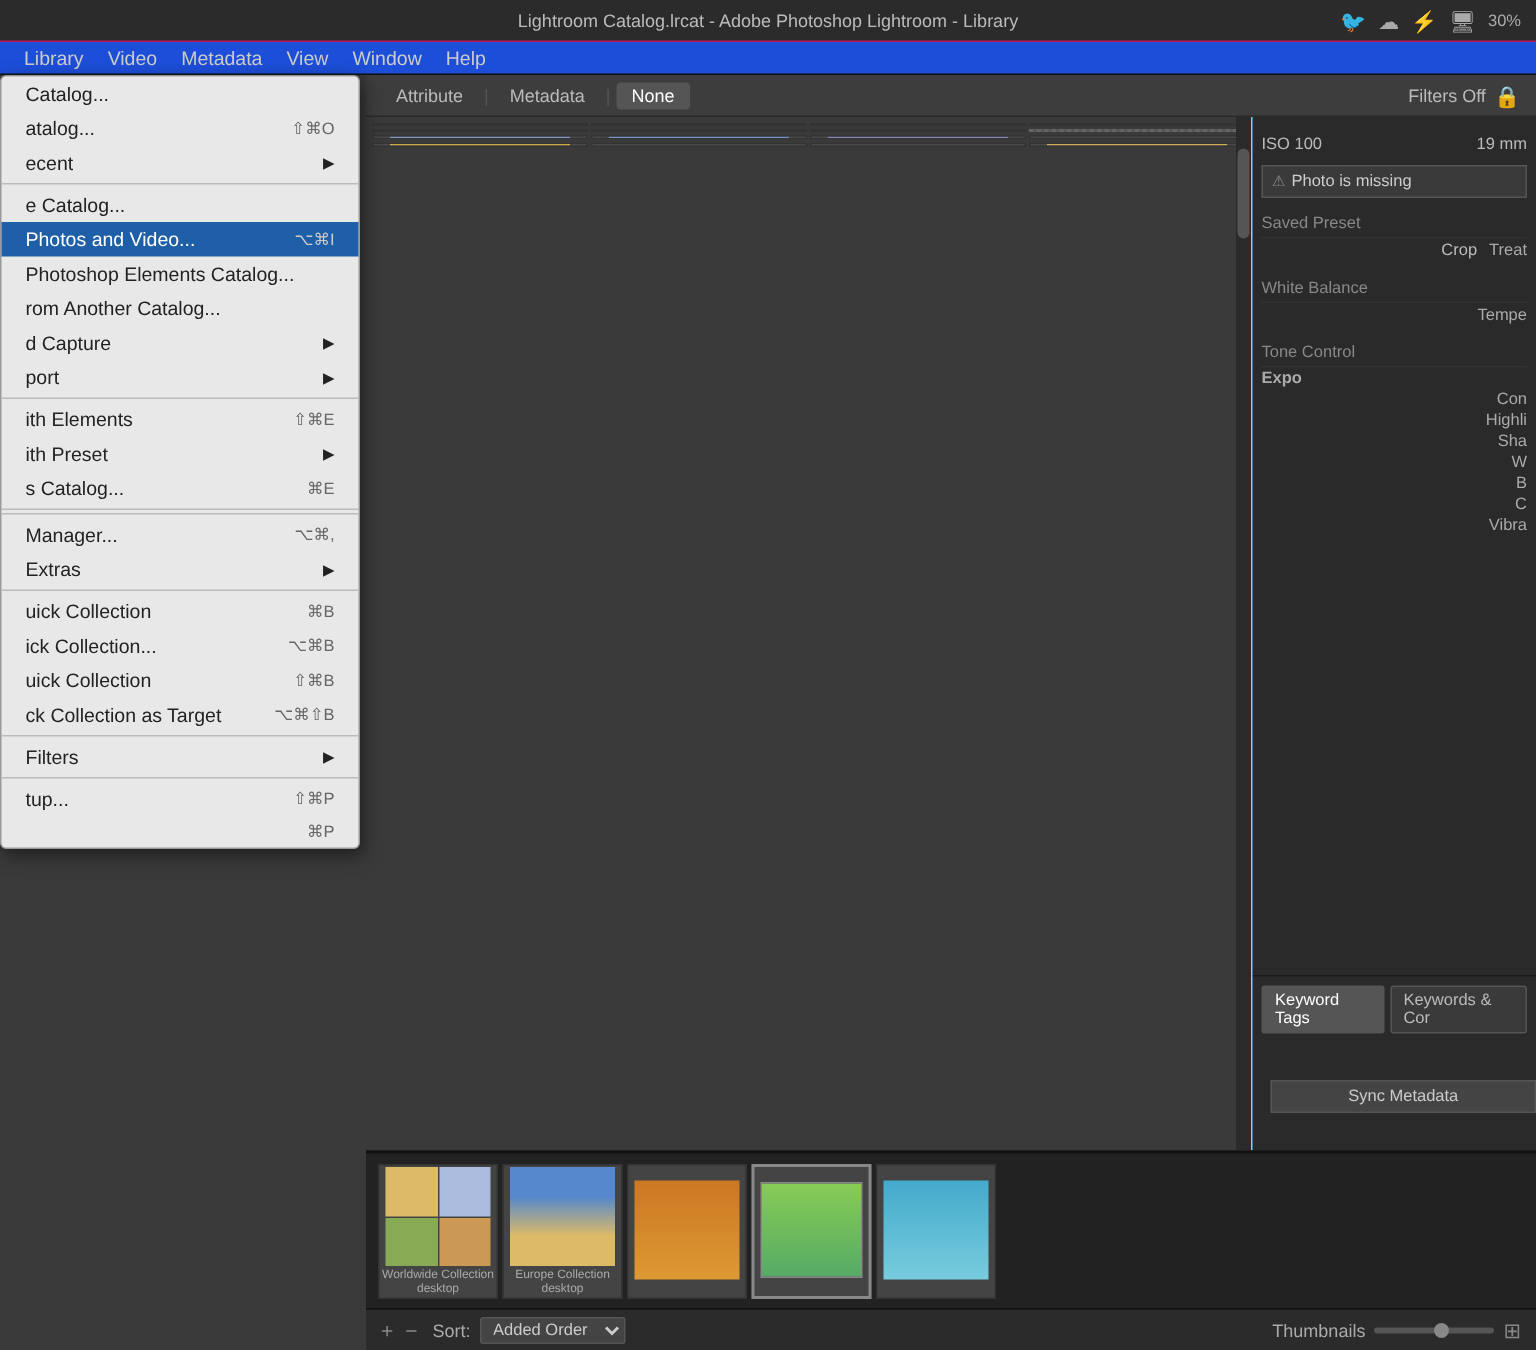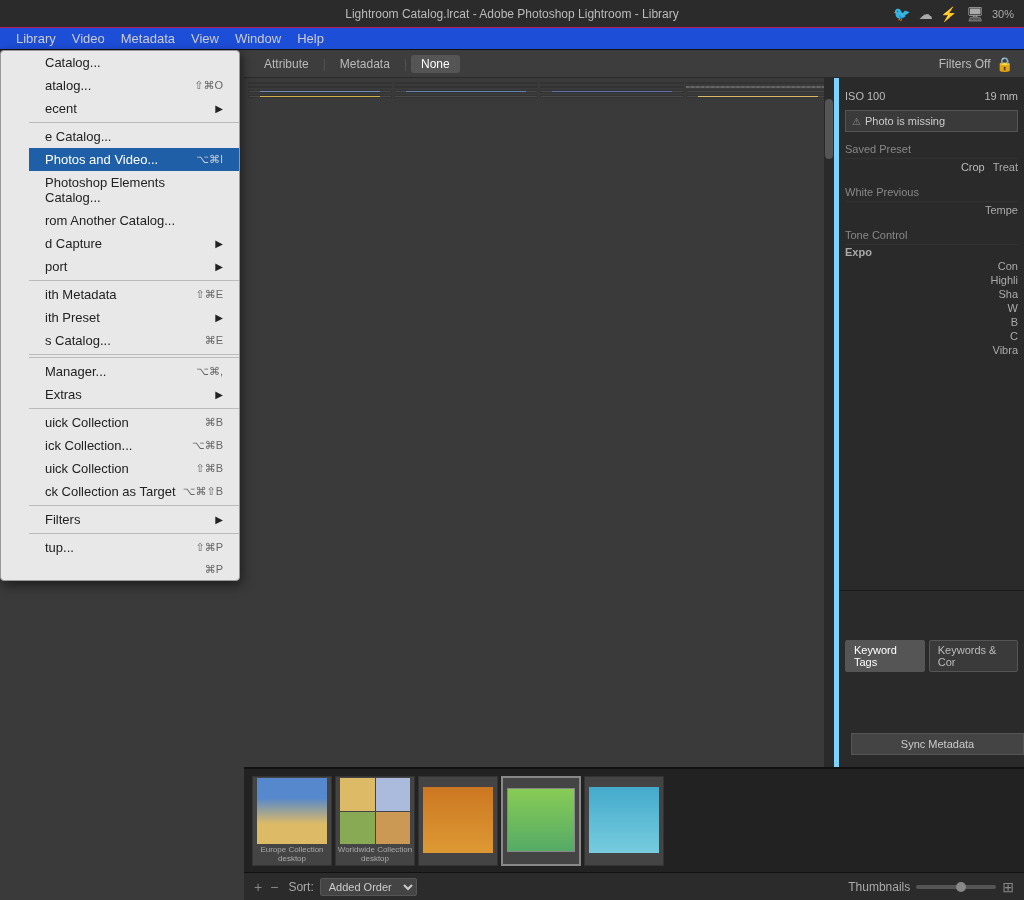--- a/index.html
+++ b/index.html
@@ -71,21 +71,20 @@
       position: absolute;
       top: 50px;
       left: 0;
       width: 240px;
       background: #e8e8e8;
       border: 1px solid #999;
       border-radius: 4px;
       z-index: 1000;
       box-shadow: 2px 4px 12px rgba(0,0,0,0.5);
       color: #222;
-      padding-left: 28px;
     }
     .dropdown-item {
       padding: 4px 16px;
       font-size: 13px;
       color: #222;
       cursor: pointer;
       display: flex;
       justify-content: space-between;
       align-items: center;
       position: relative;
@@ -283,25 +282,24 @@
       border-radius: 50%;
       position: absolute;
       top: -3px;
       left: 50%;
     }
 
     
     .right-panel {
       width: 190px;
       background: #2a2a2a;
-      border-left: 5px solid #7dd3fc;
+      border-left: 1px solid #7dd3fc;
       display: flex;
       flex-direction: column;
       overflow: hidden;
-      gap: 43px;
     }
 
     .right-panel-top {
       flex: 1;
       padding: 8px 6px;
       border-bottom: 1px solid #1a1a1a;
       overflow: hidden;
     }
 
     .panel-section {
@@ -363,21 +361,21 @@
 
     .sync-btn {
       width: 100%;
       background: #444;
       border: 1px solid #555;
       color: #ccc;
       font-size: 11px;
       padding: 4px 8px;
       cursor: pointer;
       text-align: center;
-      margin: 8px 6px;
+      margin: 21px 6px;
     }
 
     
     .mini-photo {
       width: 100%;
       height: 100%;
       position: relative;
       overflow: hidden;
     }
 
@@ -466,21 +464,21 @@
   <div class="dropdown-item">
     <span>d Capture</span>
     <span class="arrow">▶</span>
   </div>
   <div class="dropdown-item">
     <span>port</span>
     <span class="arrow">▶</span>
   </div>
   <div class="dropdown-separator"></div>
   <div class="dropdown-item">
-    <span>ith Metadata</span>
+    <span>ith Elements</span>
     <span class="shortcut">⇧⌘E</span>
   </div>
   <div class="dropdown-item">
     <span>ith Preset</span>
     <span class="arrow">▶</span>
   </div>
   <div class="dropdown-item">
     <span>s Catalog...</span>
     <span class="shortcut">⌘E</span>
   </div>
@@ -670,21 +668,21 @@
             <span class="panel-field-label">Saved Preset</span>
           </div>
           <div style="display:flex;justify-content:flex-end;gap:8px;padding:2px 0;">
             <span style="font-size:11px;color:#bbb;">Crop</span>
             <span style="font-size:11px;color:#aaa;">Treat</span>
           </div>
         </div>
 
         <div class="panel-section">
           <div class="panel-field">
-            <span class="panel-field-label">White Previous</span>
+            <span class="panel-field-label">White Balance</span>
           </div>
           <div style="display:flex;justify-content:flex-end;padding:2px 0;">
             <span style="font-size:11px;color:#aaa;">Tempe</span>
           </div>
         </div>
 
         <div class="panel-section">
           <div class="panel-field">
             <span class="panel-field-label">Tone Control</span>
           </div>
@@ -723,34 +721,34 @@
 
       <div style="padding:4px 6px;">
         <button class="sync-btn">Sync Metadata</button>
       </div>
 
     </div>
   </div>
 
   <div class="filmstrip">
 
-    <div class="filmstrip-item">
-      <div class="filmstrip-photo photo-beach" style="background:linear-gradient(180deg,#5588cc 30%,#ddbb66 70%);width:90%;height:75%;"></div>
-      <span class="filmstrip-label">Europe Collection desktop</span>
-    </div>
     <div class="filmstrip-item">
       <div class="collage-grid" style="width:90%;height:75%;">
         <div class="collage-cell" style="background:#ddbb66;"></div>
         <div class="collage-cell" style="background:#aabbdd;"></div>
         <div class="collage-cell" style="background:#88aa55;"></div>
         <div class="collage-cell" style="background:#cc9955;"></div>
       </div>
       <span class="filmstrip-label">Worldwide Collection desktop</span>
     </div>
     <div class="filmstrip-item">
+      <div class="filmstrip-photo photo-beach" style="background:linear-gradient(180deg,#5588cc 30%,#ddbb66 70%);width:90%;height:75%;"></div>
+      <span class="filmstrip-label">Europe Collection desktop</span>
+    </div>
+    <div class="filmstrip-item">
       <div style="width:90%;height:75%;background:linear-gradient(180deg,#cc7722,#dd9933);"></div>
       <span class="filmstrip-label"></span>
     </div>
     <div class="filmstrip-item selected-film">
       <div style="width:90%;height:75%;background:linear-gradient(180deg,#88cc55,#55aa66);border:1px solid #888;"></div>
       <span class="filmstrip-label"></span>
     </div>
     <div class="filmstrip-item">
       <div style="width:90%;height:75%;background:linear-gradient(180deg,#44aacc,#77ccdd);"></div>
       <span class="filmstrip-label"></span>

